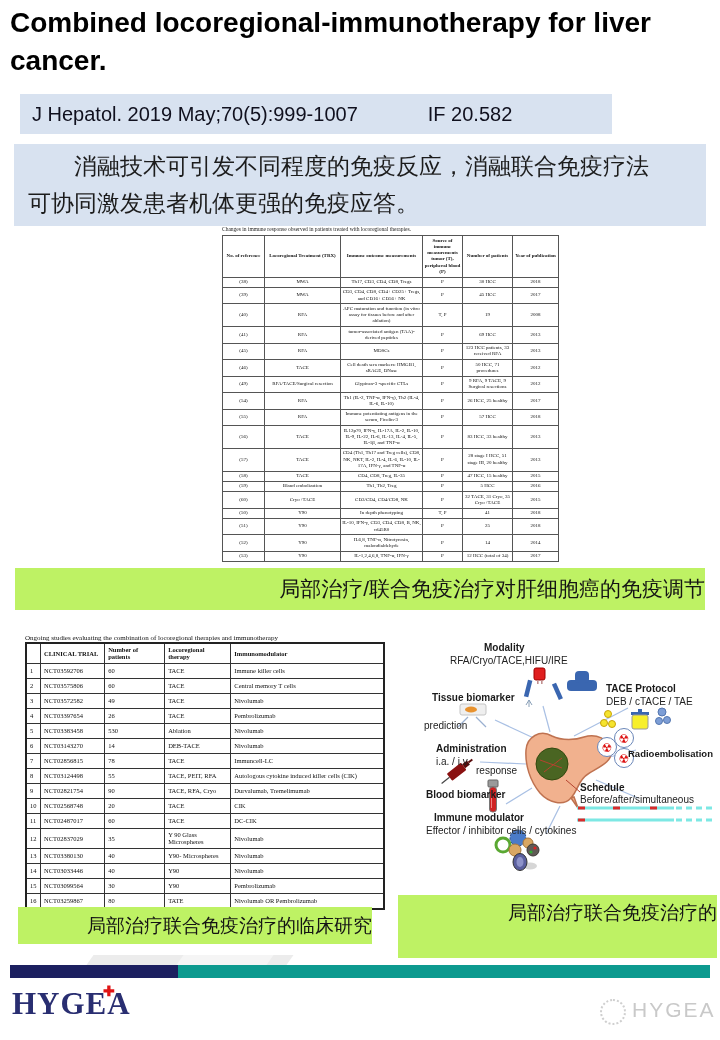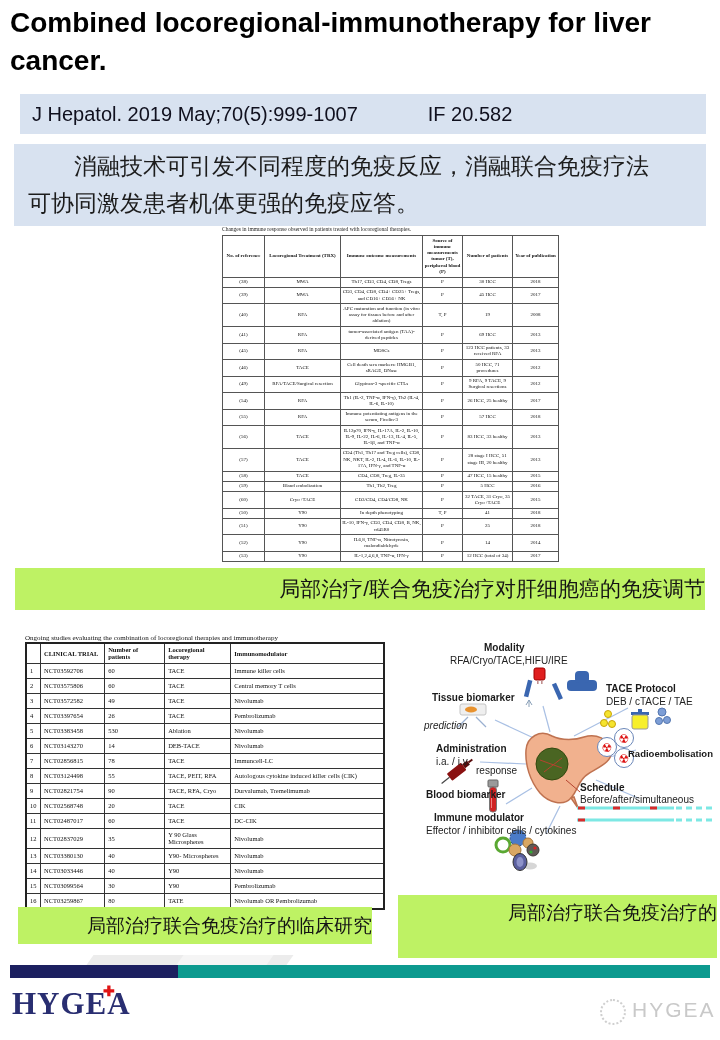--- a/index.html
+++ b/index.html
@@ -3,21 +3,21 @@
 <meta charset="utf-8">
 <style>
   html,body{margin:0;padding:0;background:#fff;}
   #slide{position:relative;width:720px;height:1040px;background:#fff;overflow:hidden;
          font-family:"Liberation Sans",sans-serif;}
   .abs{position:absolute;}
 
   
   #page-title{left:10px;top:4px;width:690px;font-size:28px;font-weight:bold;color:#000;
               line-height:38px;letter-spacing:0px;}
-  #citation-bar{left:20px;top:94px;width:686px;height:40px;background:#d8e2f0;
+  #citation-bar{left:20px;top:94px;width:592px;height:40px;background:#d8e2f0;
                 display:flex;align-items:center;font-size:20px;color:#10101e;}
   #citation-text{margin-left:12px;}
   #impact-factor{margin-left:70px;}
 
   
   #abstract-block{left:14px;top:144px;width:692px;height:82px;background:#d8e2f0;
                   font-size:23px;color:#1c1c1c;line-height:37px;padding-top:4px;box-sizing:border-box;}
   #abstract-block .l1{padding-left:60px;}
   #abstract-block .l2{padding-left:14px;}
 
@@ -491,21 +491,21 @@
         <circle cx="131" cy="212" r="1.6" fill="#3a3"></circle>
         <ellipse cx="120" cy="222" rx="7" ry="8.5" fill="#5a5f9e" stroke="#333"></ellipse>
         <ellipse cx="120" cy="222" rx="3.5" ry="5" fill="#8d92c9"></ellipse>
       </g>
     </svg>
     <div class="lbl bold" style="left:84px;top:2px;">Modality</div>
     <div class="lbl" style="left:50px;top:15px;">RFA/Cryo/TACE,HIFU/IRE</div>
     <div class="lbl bold" style="left:206px;top:43px;">TACE Protocol</div>
     <div class="lbl" style="left:206px;top:56px;">DEB / cTACE / TAE</div>
     <div class="lbl bold" style="left:32px;top:52px;">Tissue biomarker</div>
-    <div class="lbl" style="left:24px;top:80px;font-style:italic;">prediction</div>
+    <div class="lbl" style="left:24px;top:80px;">prediction</div>
     <div class="lbl" style="left:76px;top:80px;margin-top:45px;">response</div>
     <div class="lbl bold" style="left:36px;top:103px;">Administration</div>
     <div class="lbl" style="left:36px;top:116px;">i.a. / i.v.</div>
     <div class="lbl bold" style="left:26px;top:149px;">Blood biomarker</div>
     <div class="lbl bold" style="left:228px;top:108px;font-size:9.5px;">Radioembolisation</div>
     <div class="lbl bold" style="left:180px;top:142px;">Schedule</div>
     <div class="lbl" style="left:180px;top:154px;">Before/after/simultaneous</div>
     <div class="lbl bold" style="left:34px;top:172px;">Immune modulator</div>
     <div class="lbl" style="left:26px;top:185px;">Effector / inhibitor cells / cytokines</div>
   </div>

